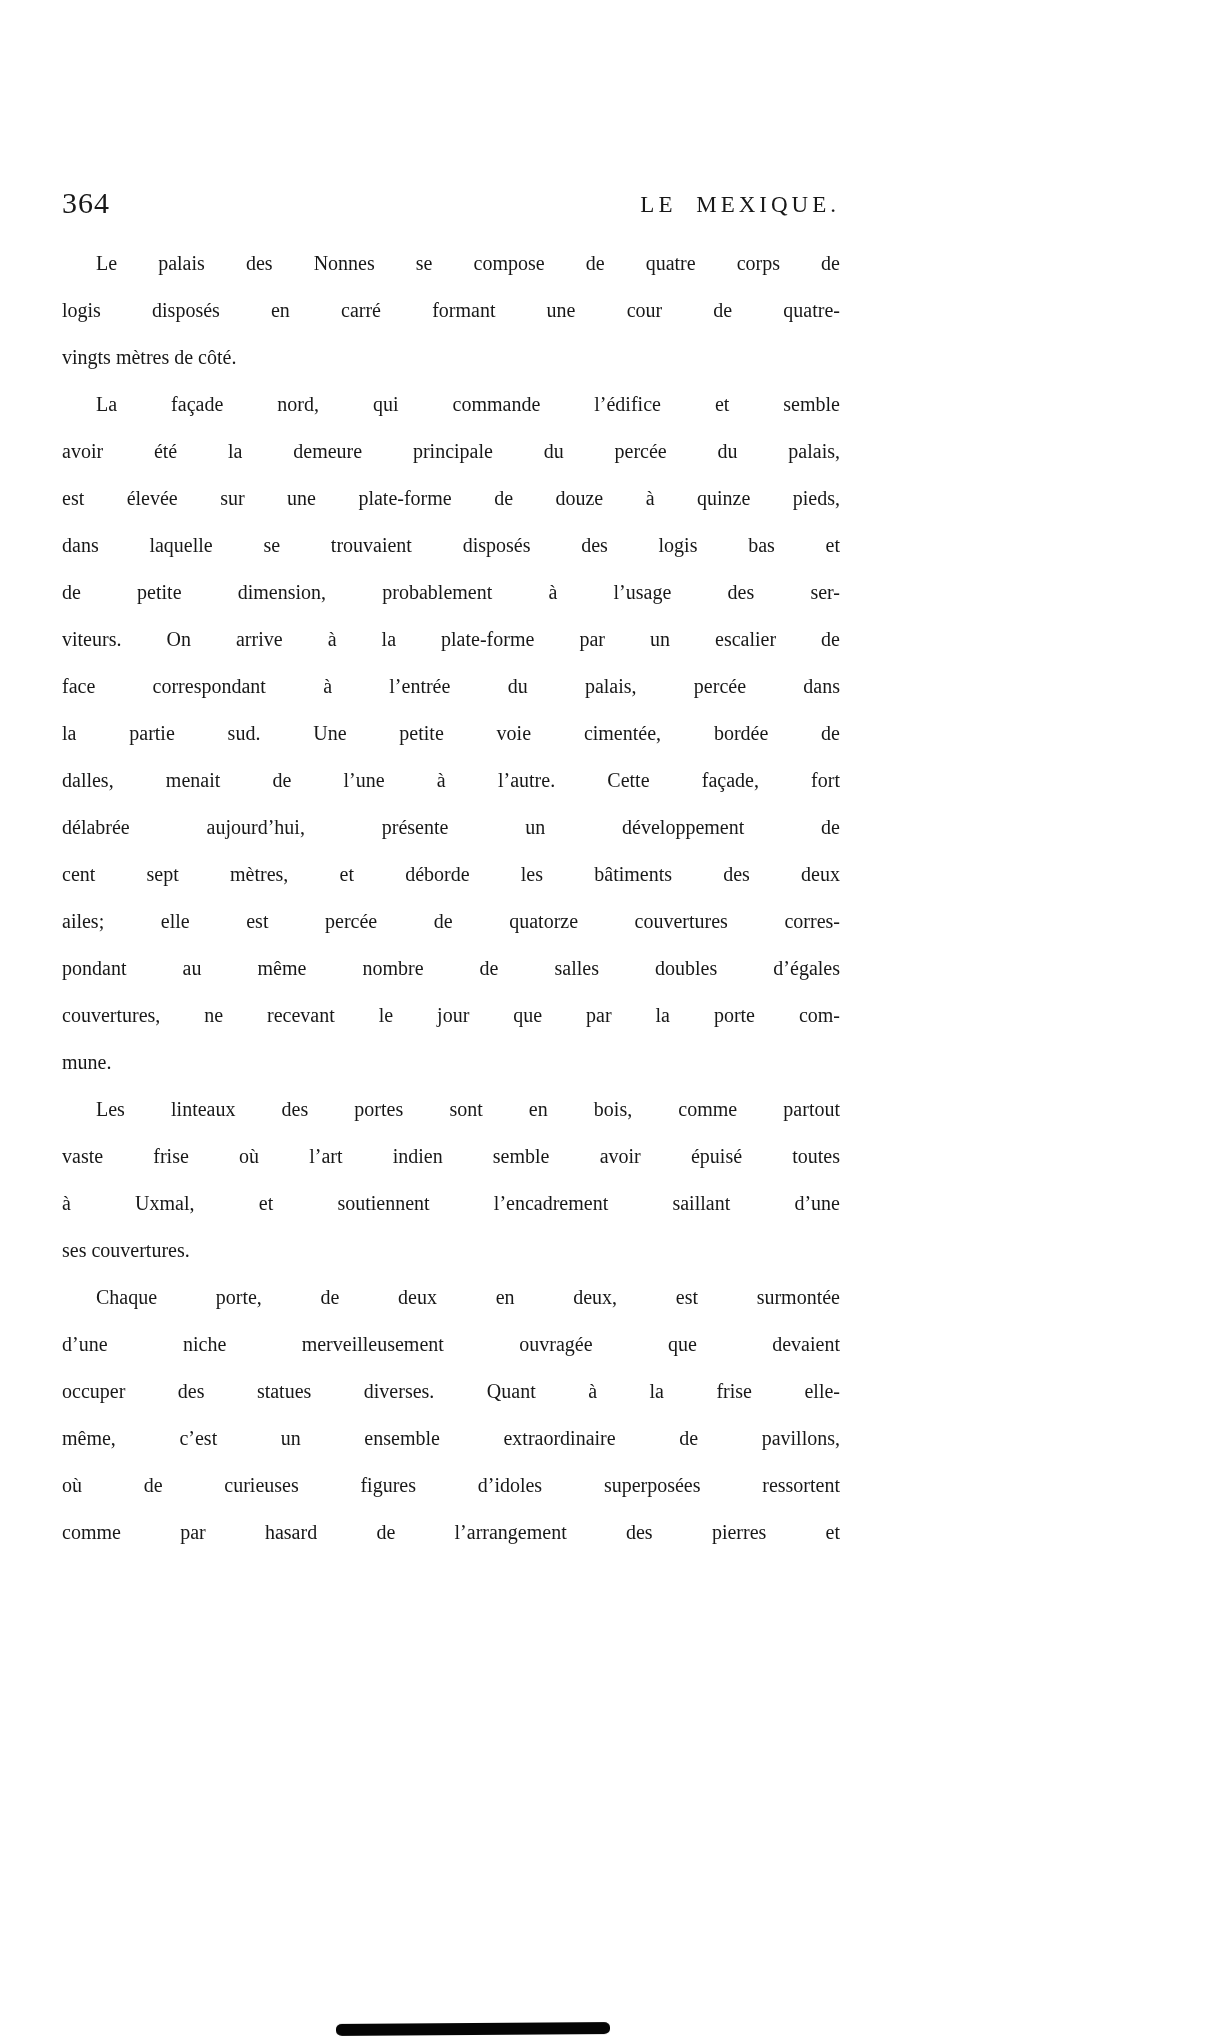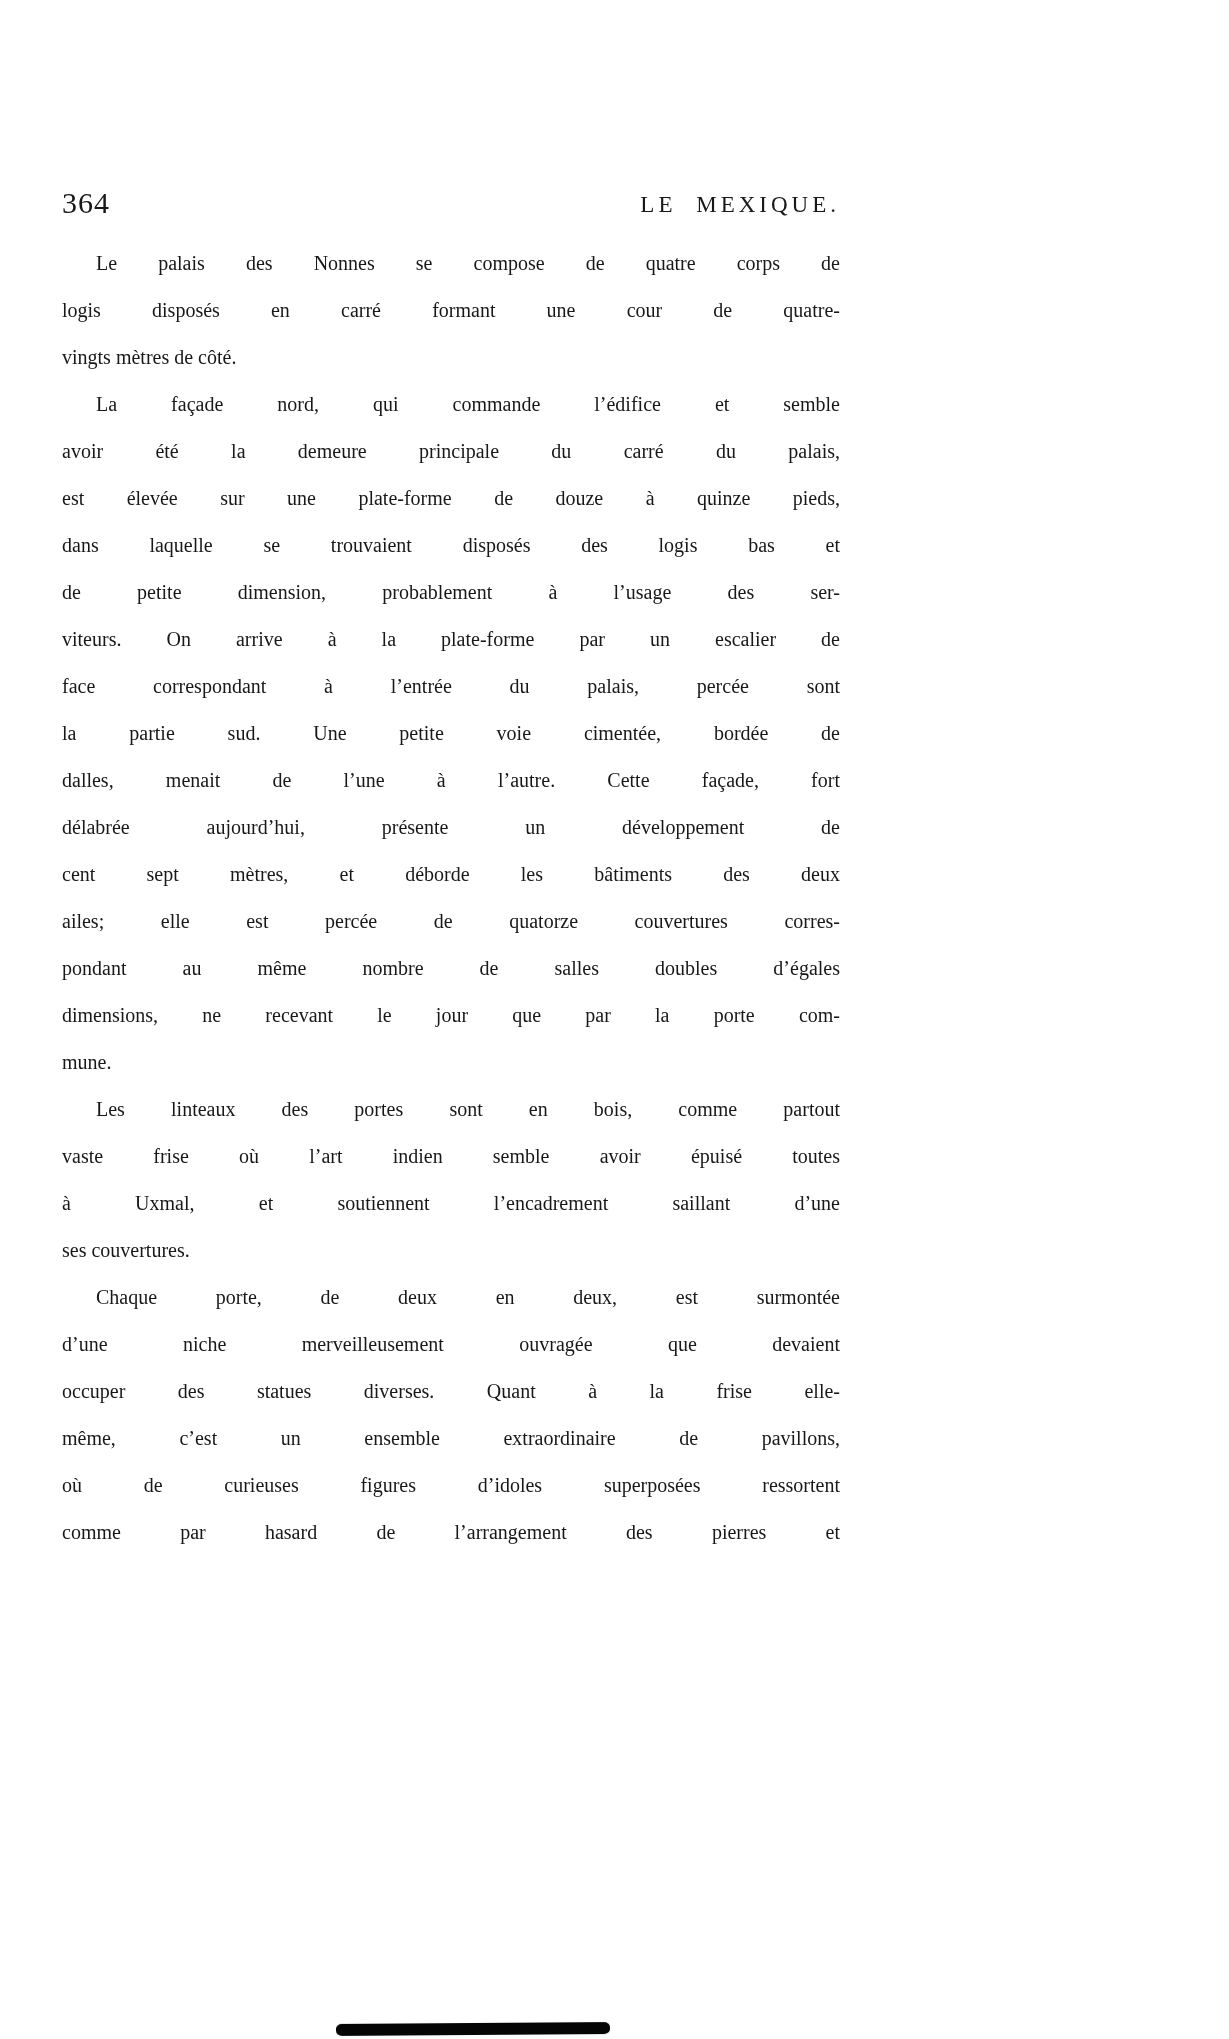--- a/index.html
+++ b/index.html
@@ -80,33 +80,33 @@
   <div class="content">
     <div class="header">
       <span class="page-number">364</span>
       <span class="running-title">LE MEXIQUE.</span>
     </div>
     <div>
         <div class="line indent">Le palais des Nonnes se compose de quatre corps de</div>
         <div class="line">logis disposés en carré formant une cour de quatre-</div>
         <div class="line last">vingts mètres de côté.</div>
         <div class="line indent">La façade nord, qui commande l’édifice et semble</div>
-        <div class="line">avoir été la demeure principale du carré du palais,</div>
+        <div class="line">avoir été la demeure principale du percée du palais,</div>
         <div class="line">est élevée sur une plate-forme de douze à quinze pieds,</div>
         <div class="line">dans laquelle se trouvaient disposés des logis bas et</div>
         <div class="line">de petite dimension, probablement à l’usage des ser-</div>
         <div class="line">viteurs. On arrive à la plate-forme par un escalier de</div>
-        <div class="line">face correspondant à l’entrée du palais, percée sont</div>
+        <div class="line">face correspondant à l’entrée du palais, percée dans</div>
         <div class="line">la partie sud. Une petite voie cimentée, bordée de</div>
         <div class="line">dalles, menait de l’une à l’autre. Cette façade, fort</div>
         <div class="line">délabrée aujourd’hui, présente un développement de</div>
         <div class="line">cent sept mètres, et déborde les bâtiments des deux</div>
         <div class="line">ailes; elle est percée de quatorze couvertures corres-</div>
         <div class="line">pondant au même nombre de salles doubles d’égales</div>
-        <div class="line">dimensions, ne recevant le jour que par la porte com-</div>
+        <div class="line">couvertures, ne recevant le jour que par la porte com-</div>
         <div class="line last">mune.</div>
         <div class="line indent">Les linteaux des portes sont en bois, comme partout</div>
         <div class="line">vaste frise où l’art indien semble avoir épuisé toutes</div>
         <div class="line">à Uxmal, et soutiennent l’encadrement saillant d’une</div>
         <div class="line last">ses couvertures.</div>
         <div class="line indent">Chaque porte, de deux en deux, est surmontée</div>
         <div class="line">d’une niche merveilleusement ouvragée que devaient</div>
         <div class="line">occuper des statues diverses. Quant à la frise elle-</div>
         <div class="line">même, c’est un ensemble extraordinaire de pavillons,</div>
         <div class="line">où de curieuses figures d’idoles superposées ressortent</div>

